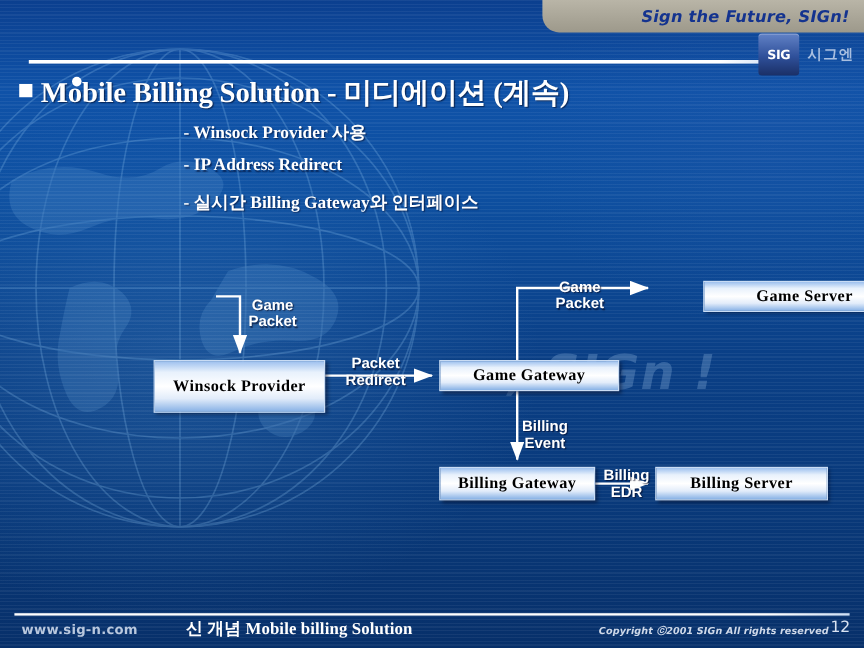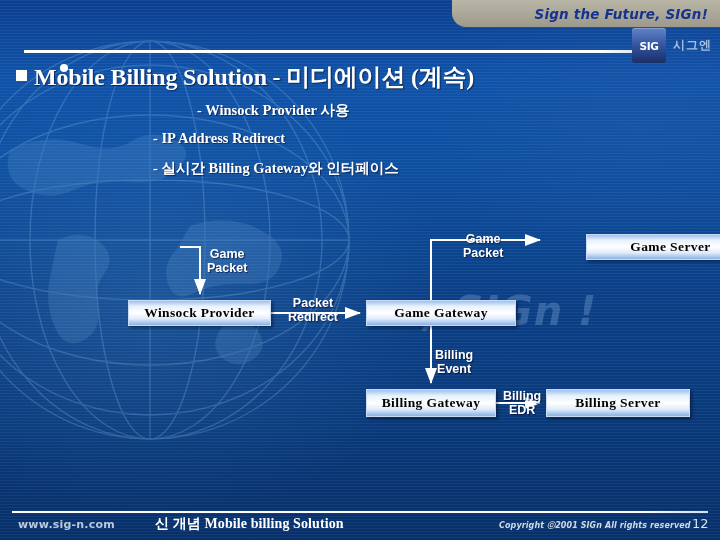--- a/index.html
+++ b/index.html
@@ -161,21 +161,21 @@
   .bullet-l2 {
     position: absolute;
     left: 153px;
     font-family: "Liberation Serif", serif;
     font-weight: bold;
     font-size: 14.5px;
     color: #ffffff;
     text-shadow: 1px 1px 1px rgba(0,0,25,0.5);
     white-space: nowrap;
   }
-  #bullet-2a { top: 101px; margin-left: 44px; }
+  #bullet-2a { top: 101px; }
   #bullet-2b { top: 130px; }
   #bullet-2c { top: 159px; }
 
   
   #watermark {
     position: absolute;
     left: 380px;
     top: 288px;
     font-family: "DejaVu Sans", sans-serif;
     font-style: italic;
@@ -351,21 +351,21 @@
         <path d="M271,313 L360,313"></path>
 
         <path d="M431,300 L431,240 L540,240"></path>
 
         <path d="M431,326 L431,383"></path>
 
         <path d="M496,403 L540,403"></path>
       </g>
     </svg>
 
-    <div class="node" style="left:128px; top:300px; width:143px; height:26px;">Winsock Provider</div>
+    <div class="node" style="left:128px; top:300px; width:143px; height:44px;">Winsock Provider</div>
     <div class="node" style="left:366px; top:300px; width:150px; height:26px;text-align:right;">Game Gateway</div>
     <div class="node" style="left:546px; top:234px; width:169px; height:26px;margin-left:40px;">Game Server</div>
     <div class="node" style="left:366px; top:389px; width:130px; height:28px;">Billing Gateway</div>
     <div class="node" style="left:546px; top:389px; width:144px; height:28px;">Billing Server</div>
 
     <div class="wire-label" style="left:207px; top:247px;">
       <div>Game</div>
       <div>Packet</div>
     </div>
     <div class="wire-label" style="left:288px; top:296px;">

